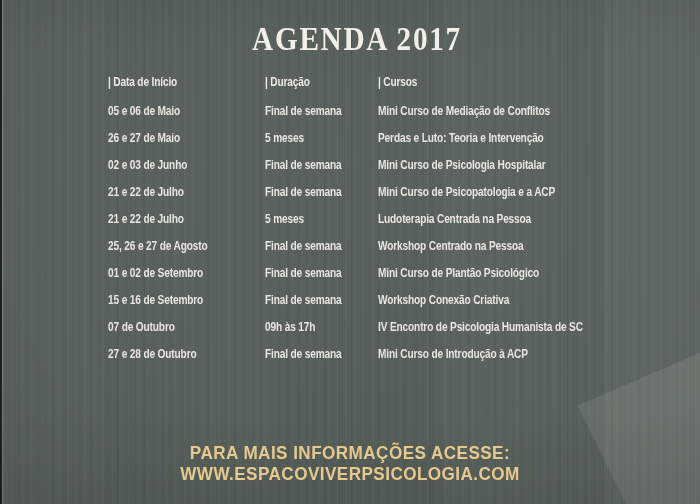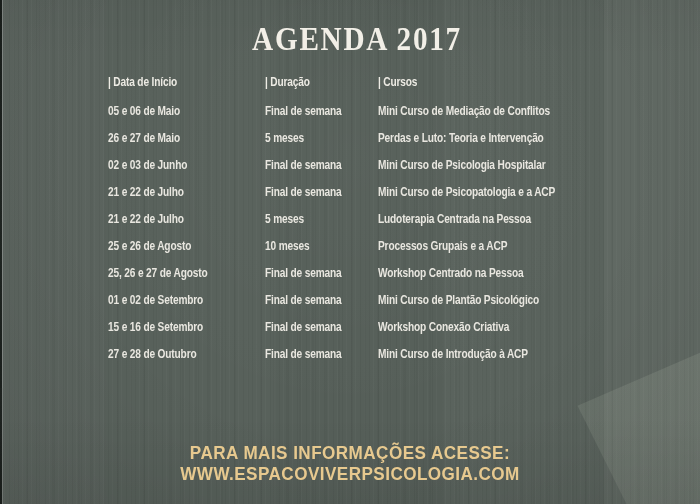--- a/index.html
+++ b/index.html
@@ -123,38 +123,38 @@
         <span class="cell c1">21 e 22 de Julho</span>
         <span class="cell c2">Final de semana</span>
         <span class="cell c3">Mini Curso de Psicopatologia e a ACP</span>
       </div>
       <div class="row">
         <span class="cell c1">21 e 22 de Julho</span>
         <span class="cell c2">5 meses</span>
         <span class="cell c3">Ludoterapia Centrada na Pessoa</span>
       </div>
       <div class="row">
-        <span class="cell c1">25 e 26 de Agosto</span>
-        <span class="cell c2">10 meses</span>
-        <span class="cell c3">Processos Grupais e a ACP</span>
-      </div>
-      <div class="row">
         <span class="cell c1">25, 26 e 27 de Agosto</span>
         <span class="cell c2">Final de semana</span>
         <span class="cell c3">Workshop Centrado na Pessoa</span>
       </div>
       <div class="row">
         <span class="cell c1">01 e 02 de Setembro</span>
         <span class="cell c2">Final de semana</span>
         <span class="cell c3">Mini Curso de Plantão Psicológico</span>
       </div>
       <div class="row">
         <span class="cell c1">15 e 16 de Setembro</span>
         <span class="cell c2">Final de semana</span>
         <span class="cell c3">Workshop Conexão Criativa</span>
+      </div>
+      <div class="row">
+        <span class="cell c1">07 de Outubro</span>
+        <span class="cell c2">09h às 17h</span>
+        <span class="cell c3">IV Encontro de Psicologia Humanista de SC</span>
       </div>
       <div class="row">
         <span class="cell c1">27 e 28 de Outubro</span>
         <span class="cell c2">Final de semana</span>
         <span class="cell c3">Mini Curso de Introdução à ACP</span>
       </div>
     </div>
   </div>
 
   <div class="footer">

